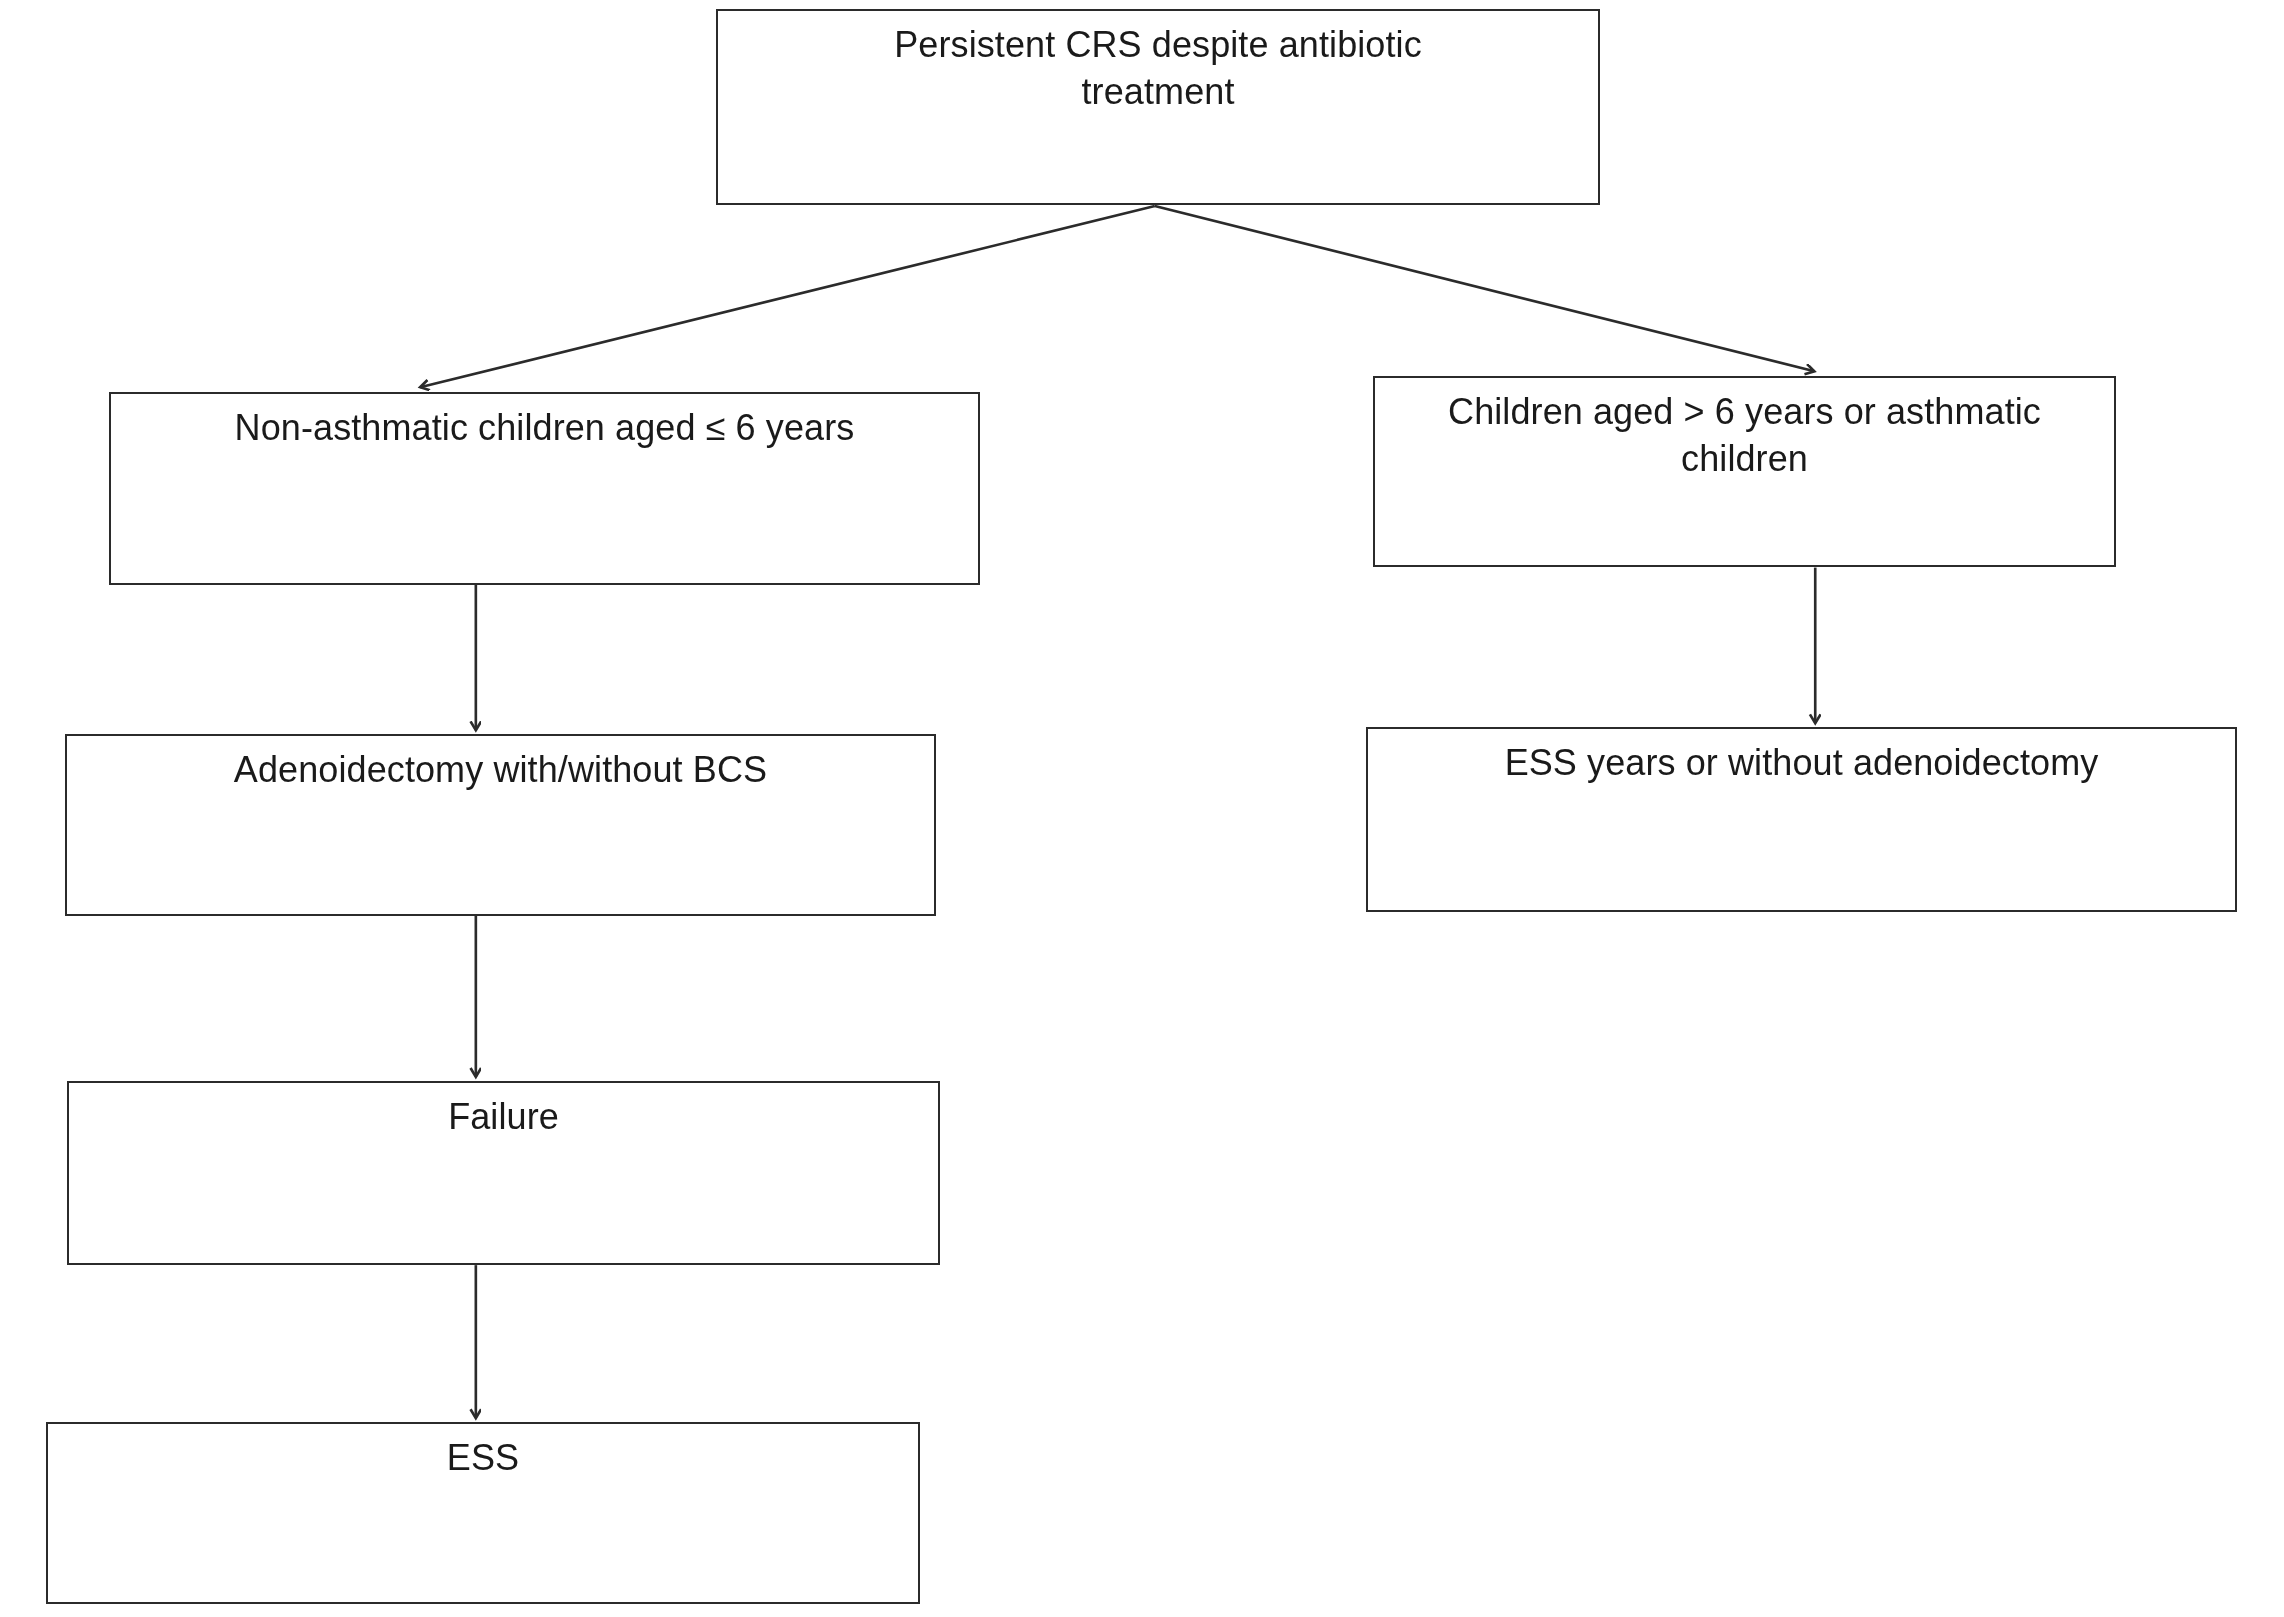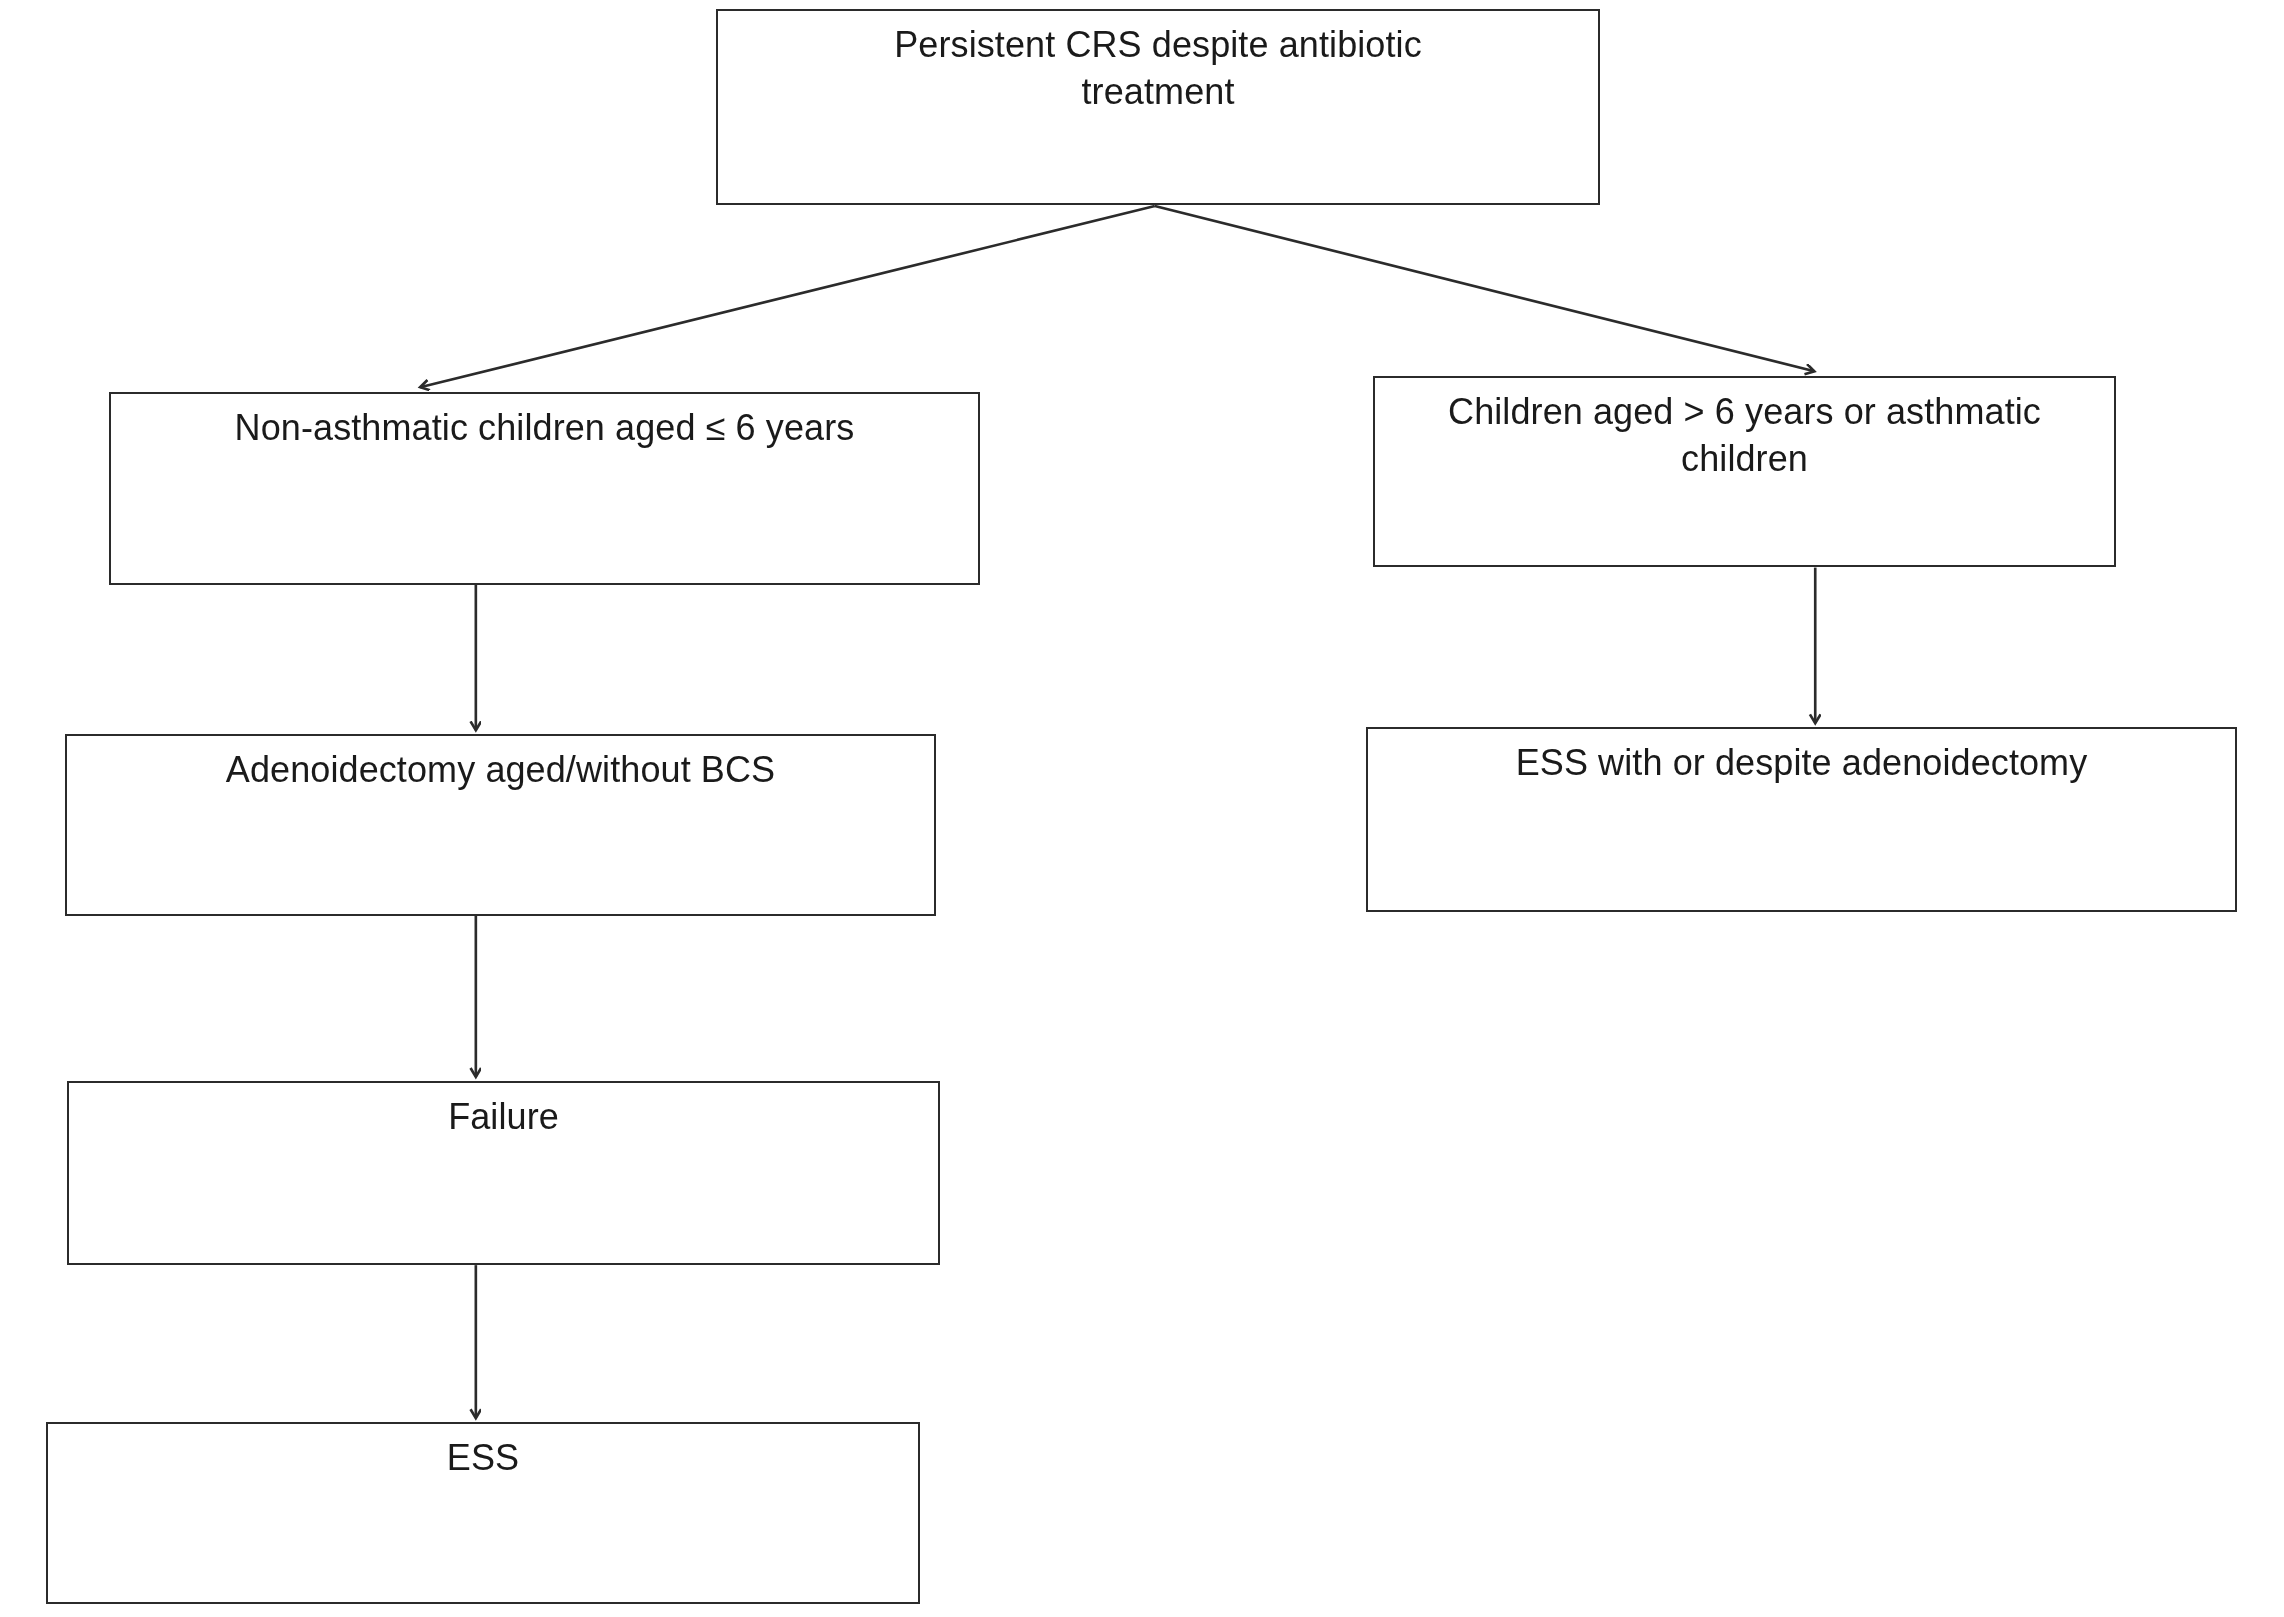--- a/index.html
+++ b/index.html
@@ -79,25 +79,25 @@
   <div class="node" style="left:65px; top:392px; width:871px; height:193px;margin-left:44px;">
     <span class="node-label">Non-asthmatic children aged ≤ 6 years</span>
   </div>
 
   <div class="node" style="left:1373px; top:376px; width:743px; height:191px;">
     <span class="node-label">Children aged &gt; 6 years or asthmatic
 children</span>
   </div>
 
   <div class="node" style="left:65px; top:734px; width:871px; height:182px;">
-    <span class="node-label">Adenoidectomy aged/without BCS</span>
+    <span class="node-label">Adenoidectomy with/without BCS</span>
   </div>
 
   <div class="node" style="left:1366px; top:727px; width:871px; height:185px;">
-    <span class="node-label">ESS with or despite adenoidectomy</span>
+    <span class="node-label">ESS years or without adenoidectomy</span>
   </div>
 
   <div class="node" style="left:67px; top:1081px; width:873px; height:184px;">
     <span class="node-label">Failure</span>
   </div>
 
   <div class="node" style="left:46px; top:1422px; width:874px; height:182px;">
     <span class="node-label">ESS</span>
   </div>
 

